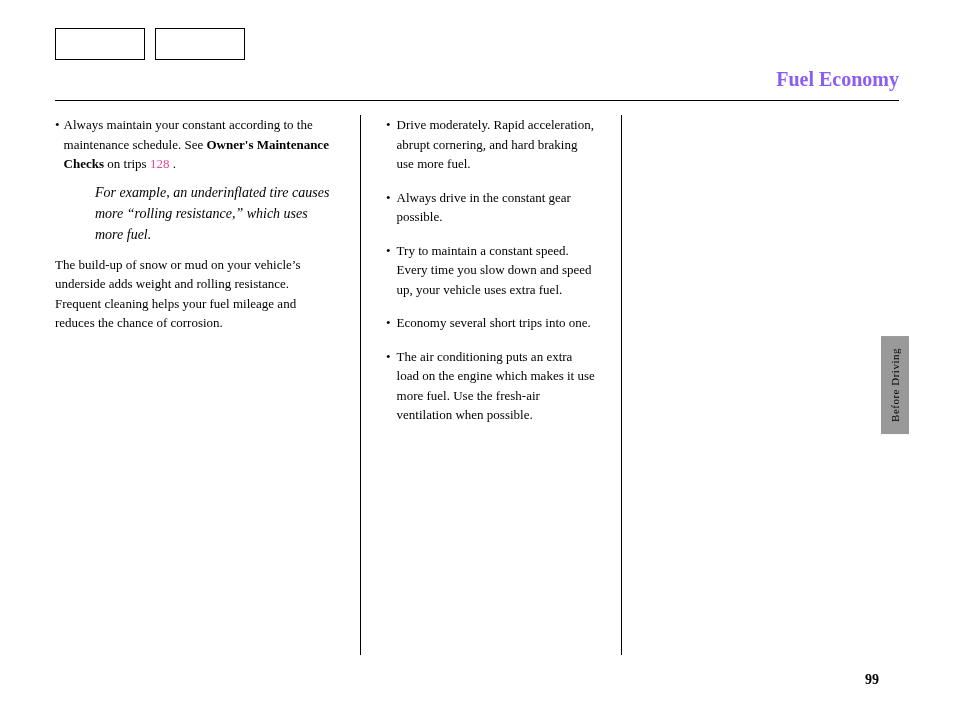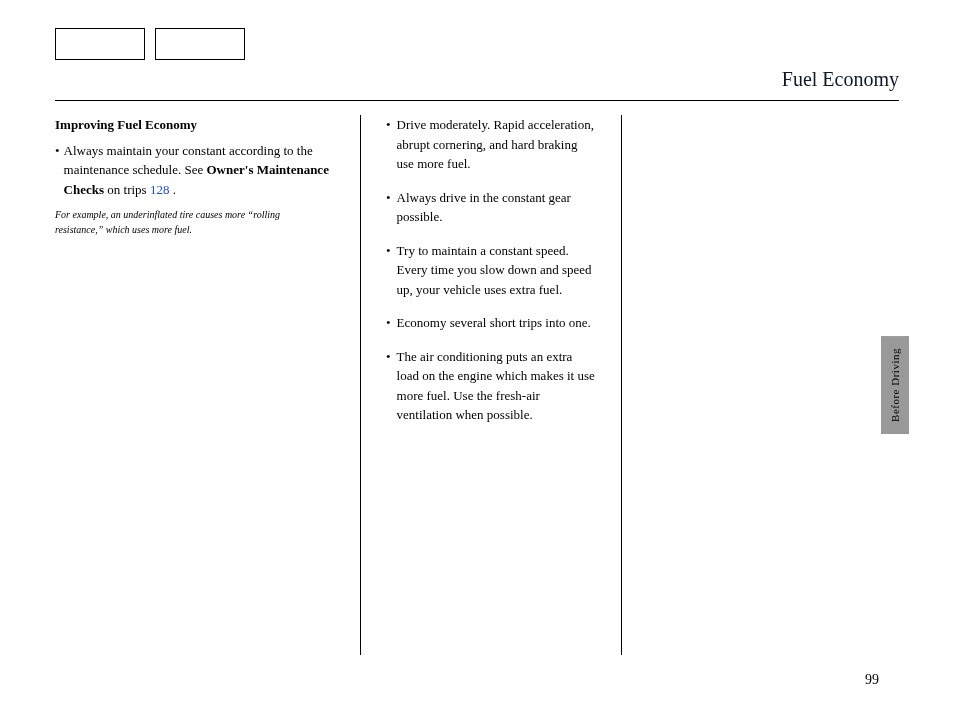--- a/index.html
+++ b/index.html
@@ -43,22 +43,22 @@
     .page-title-area {
       position: absolute;
       top: 68px;
       right: 55px;
       text-align: right;
     }
 
     .page-title {
       font-size: 20px;
       font-family: Georgia, serif;
-      font-weight: normal;
-      color: #0f172a;
+      font-weight: bold;
+      color: #8b5cf6;
     }
 
     
     .top-rule {
       position: absolute;
       top: 100px;
       left: 55px;
       right: 55px;
       height: 1px;
       background: #000;
@@ -93,28 +93,29 @@
       margin-bottom: 8px;
       font-size: 13px;
     }
 
     .left-column .bullet-item .bullet {
       margin-right: 4px;
       flex-shrink: 0;
     }
 
     .left-column .link-text {
-      color: #1d4ed8;
+      color: #ec4899;
     }
 
     .italic-para {
       font-style: italic;
       margin-bottom: 10px;
-      font-size: 10px;
-      line-height: 1.5;
+      font-size: 14px;
+      line-height: 1.5;
+      margin-left: 40px;
     }
 
     .regular-para {
       font-size: 13px;
       line-height: 1.5;
       margin-bottom: 10px;
     }
 
     
     .divider-left {
@@ -177,21 +178,21 @@
       white-space: nowrap;
       letter-spacing: 0.5px;
     }
 
     
     .page-number {
       position: absolute;
       bottom: 22px;
       right: 75px;
       font-size: 14px;
-      font-weight: normal;
+      font-weight: bold;
       font-family: Georgia, serif;
     }
   </style>
 </head>
 <body>
 
 <div class="page-container">
 
   <div class="nav-buttons">
     <button class="nav-btn"></button>
@@ -201,33 +202,33 @@
   <div class="page-title-area">
     <span class="page-title">Fuel Economy</span>
   </div>
 
   <div class="top-rule"></div>
 
   <div class="content-area">
 
     <div class="left-column">
 
-      <div class="section-title">Improving Fuel Economy</div>
 
       <div class="bullet-item">
         <span class="bullet">•</span>
         <span>
           <span>Always maintain your constant according to the maintenance schedule. See </span><strong>Owner's Maintenance Checks</strong><span> on trips</span> <span class="link-text">128</span> .
         </span>
       </div>
 
       <p class="italic-para">
         <em>For example,</em><span> an underinflated tire causes more “rolling resistance,” which uses more fuel.</span>
       </p>
 
+      <p class="regular-para">The build-up of snow or mud on your vehicle’s underside adds weight and rolling resistance. Frequent cleaning helps your fuel mileage and reduces the chance of corrosion.</p>
 
     </div>
 
     <div class="divider-left"></div>
 
     <div class="middle-column">
 
       <div class="bullet-item">
         <span class="bullet">•</span>
         <span>Drive moderately. Rapid acceleration, abrupt cornering, and hard braking use more fuel.</span>

